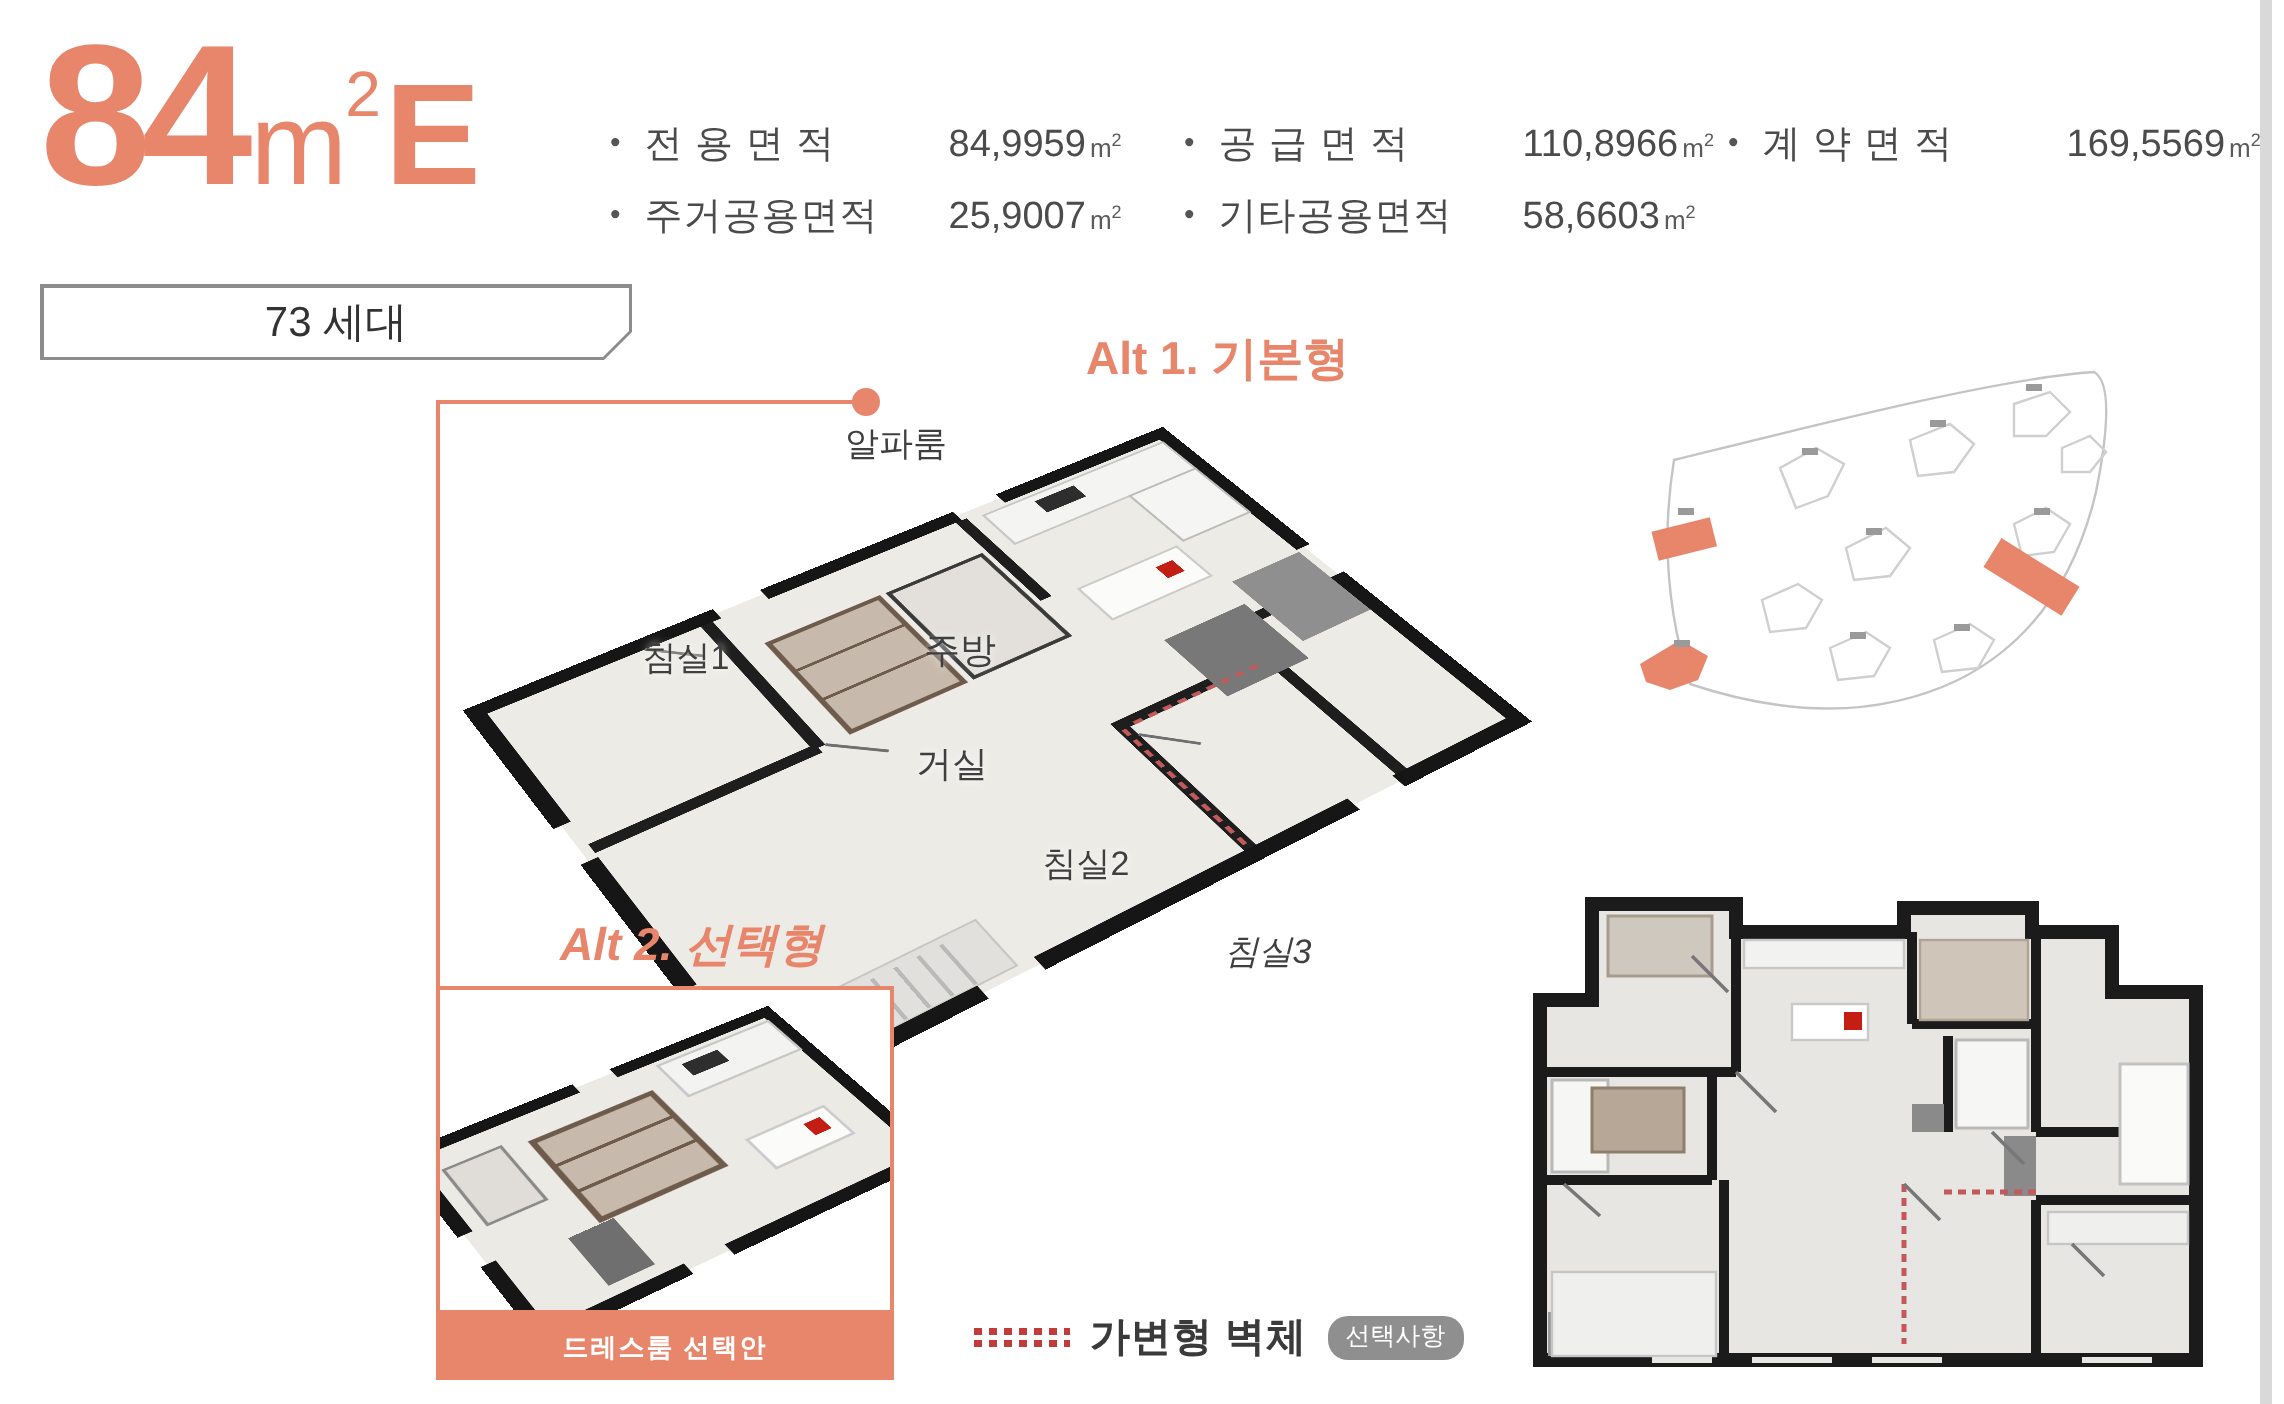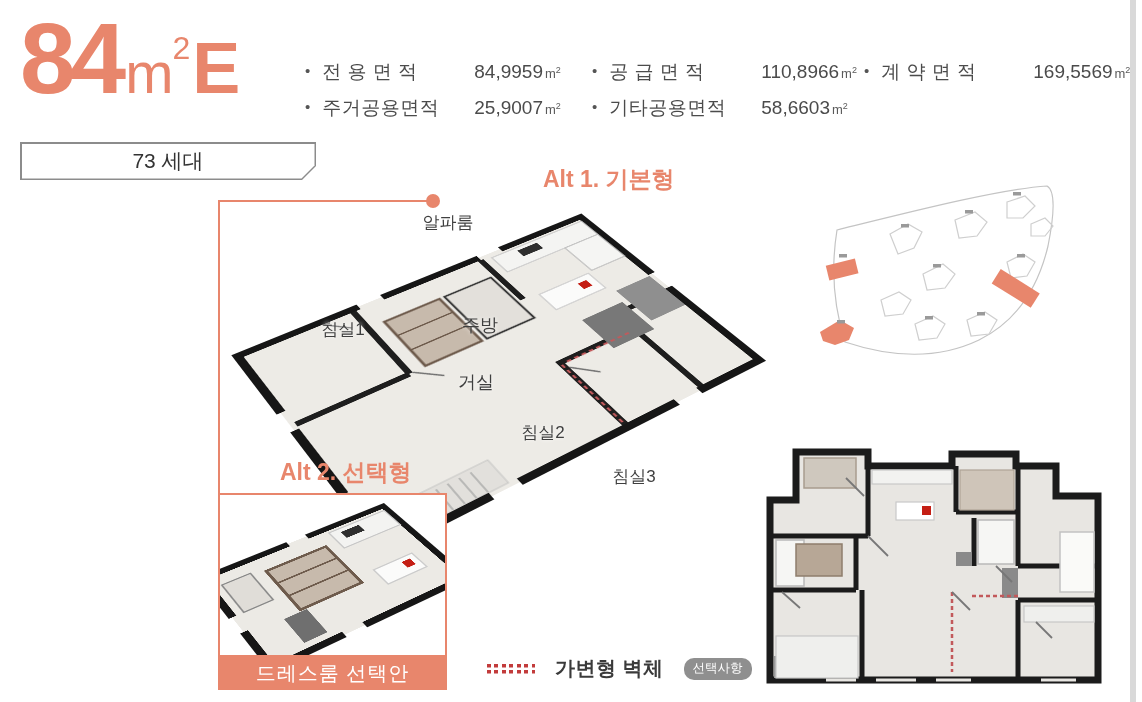--- a/index.html
+++ b/index.html
@@ -32,43 +32,43 @@
     clip-path:polygon(0 0,100% 0,100% calc(100% - 13px),calc(100% - 13px) 100%,0 100%);
     display:flex; align-items:center; justify-content:center; font-size:21px; color:#333; }
 
   
   .guide-top  { position:absolute; left:219px; top:200px; width:212px; height:2px; background:#E8866C; }
   .guide-left { position:absolute; left:218px; top:200px; width:2px; height:295px; background:#E8866C; }
   .guide-dot  { position:absolute; left:426px; top:194px; width:14px; height:14px; border-radius:50%; background:#E8866C; }
 
   
   .alt1-label { position:absolute; left:543px; top:164px; font-size:23px; font-weight:700; color:#E8866C; }
-  .alt2-label { position:absolute; left:280px; top:457px; font-size:23px; font-weight:700; color:#E8866C; }
+  .alt2-label { position:absolute; left:280px; top:457px; font-size:23px; font-weight:700; color:#E8866C;font-style:italic; }
 
   
   .iso-wrap { position:absolute; left:228px; top:148px; width:540px; height:420px; }
   .iso-flat { position:absolute; left:55px; top:60px; width:430px; height:300px;
     transform:perspective(1200px) rotateX(48deg) rotateZ(-34deg) scale(1.02); transform-origin:50% 50%; }
   .room-label { position:absolute; transform:translate(-50%,-50%); color:#3f3f3f; font-size:17px; white-space:nowrap;
     text-shadow:0 0 4px rgba(255,255,255,.9); }
 
   
   .alt2-thumb { position:absolute; left:218px; top:493px; width:229px; height:164px; border:2px solid #E8866C;
     background:#fff; overflow:hidden; }
   .iso-flat-mini { position:absolute; left:14px; top:18px; width:200px; height:130px;
     transform:perspective(800px) rotateX(48deg) rotateZ(-33deg) scale(1.15); transform-origin:50% 50%; }
   .alt2-banner { position:absolute; left:218px; top:657px; width:229px; height:33px; background:#E8866C;
-    display:flex; align-items:center; justify-content:center; color:#fff; font-size:20px; font-weight:400; letter-spacing:1px; }
+    display:flex; align-items:center; justify-content:center; color:#fff; font-size:13px; font-weight:700; letter-spacing:1px; }
 
   
   .siteplan { position:absolute; left:795px; top:172px; }
   .plan2d   { position:absolute; left:756px; top:440px; }
 
   
-  .legend { position:absolute; left:487px; top:655px; display:flex; align-items:center; gap:20px; }
+  .legend { position:absolute; left:487px; top:655px; display:flex; align-items:center; gap:10px; }
   .legend-swatch { width:48px; height:11px;
     background-image:repeating-linear-gradient(90deg,#C23B3B 0 4px,transparent 4px 7.5px),
                      repeating-linear-gradient(90deg,#C23B3B 0 4px,transparent 4px 7.5px);
     background-size:100% 3.5px,100% 3.5px; background-position:0 1px,0 7px; background-repeat:no-repeat,no-repeat; }
   .legend-label { font-size:20px; font-weight:700; color:#3a3a3a; letter-spacing:0.5px; }
   .legend-badge { background:#8f8f8f; color:#fff; font-size:12.5px; padding:2px 9px 3px; border-radius:10px; }
 </style>
 </head>
 <body>
 
@@ -190,21 +190,21 @@
         </g>
       </svg>
     </div>
   </div>
 
   <div class="room-label" style="left:448px; top:222px;">알파룸</div>
   <div class="room-label" style="left:343px; top:329px;">침실1</div>
   <div class="room-label" style="left:480px; top:325px; font-size:18px;">주방</div>
   <div class="room-label" style="left:456px; top:382px; font-size:18px;margin-left:20px;">거실</div>
   <div class="room-label" style="left:543px; top:432px;">침실2</div>
-  <div class="room-label" style="left:634px; top:476px;">침실3</div>
+  <div class="room-label" style="left:634px; top:476px;font-style:italic;">침실3</div>
 
   <div class="alt1-label">Alt 1. 기본형</div>
   <div class="alt2-label">Alt 2. 선택형</div>
 
   <div class="alt2-thumb">
     <div class="iso-flat-mini">
       <svg width="200" height="130" viewBox="0 0 200 130">
         <rect x="3" y="3" width="194" height="124" fill="#ECEAE5"></rect>
         <g fill="#161616">
           <rect x="0" y="0" width="90" height="7"></rect>

